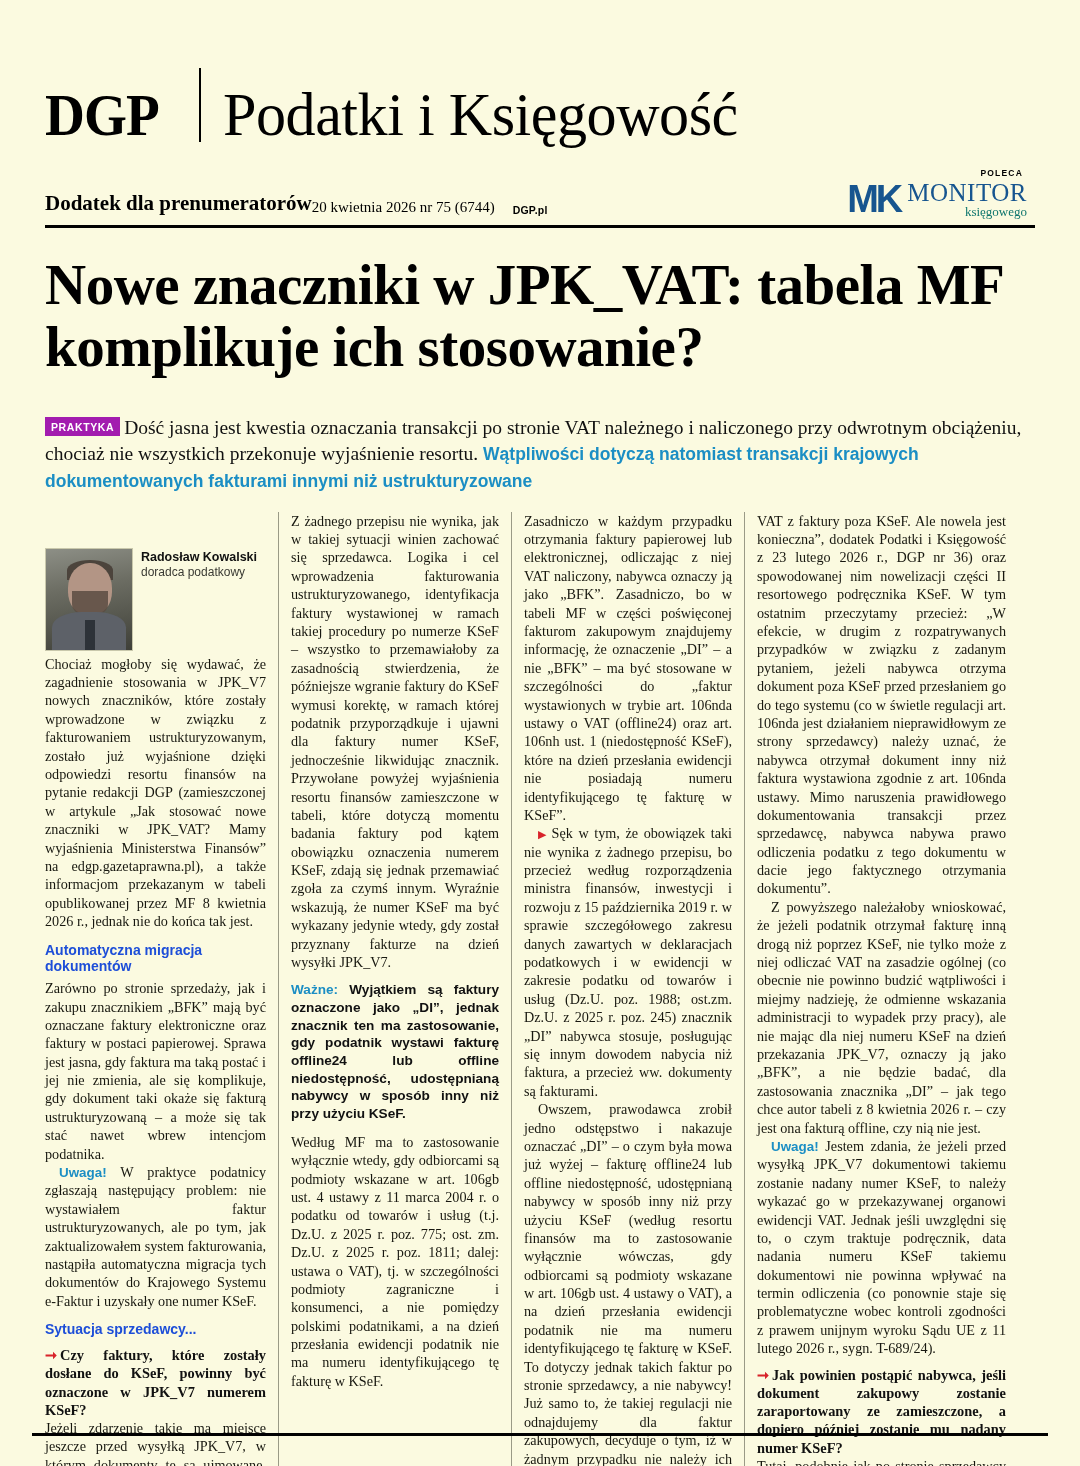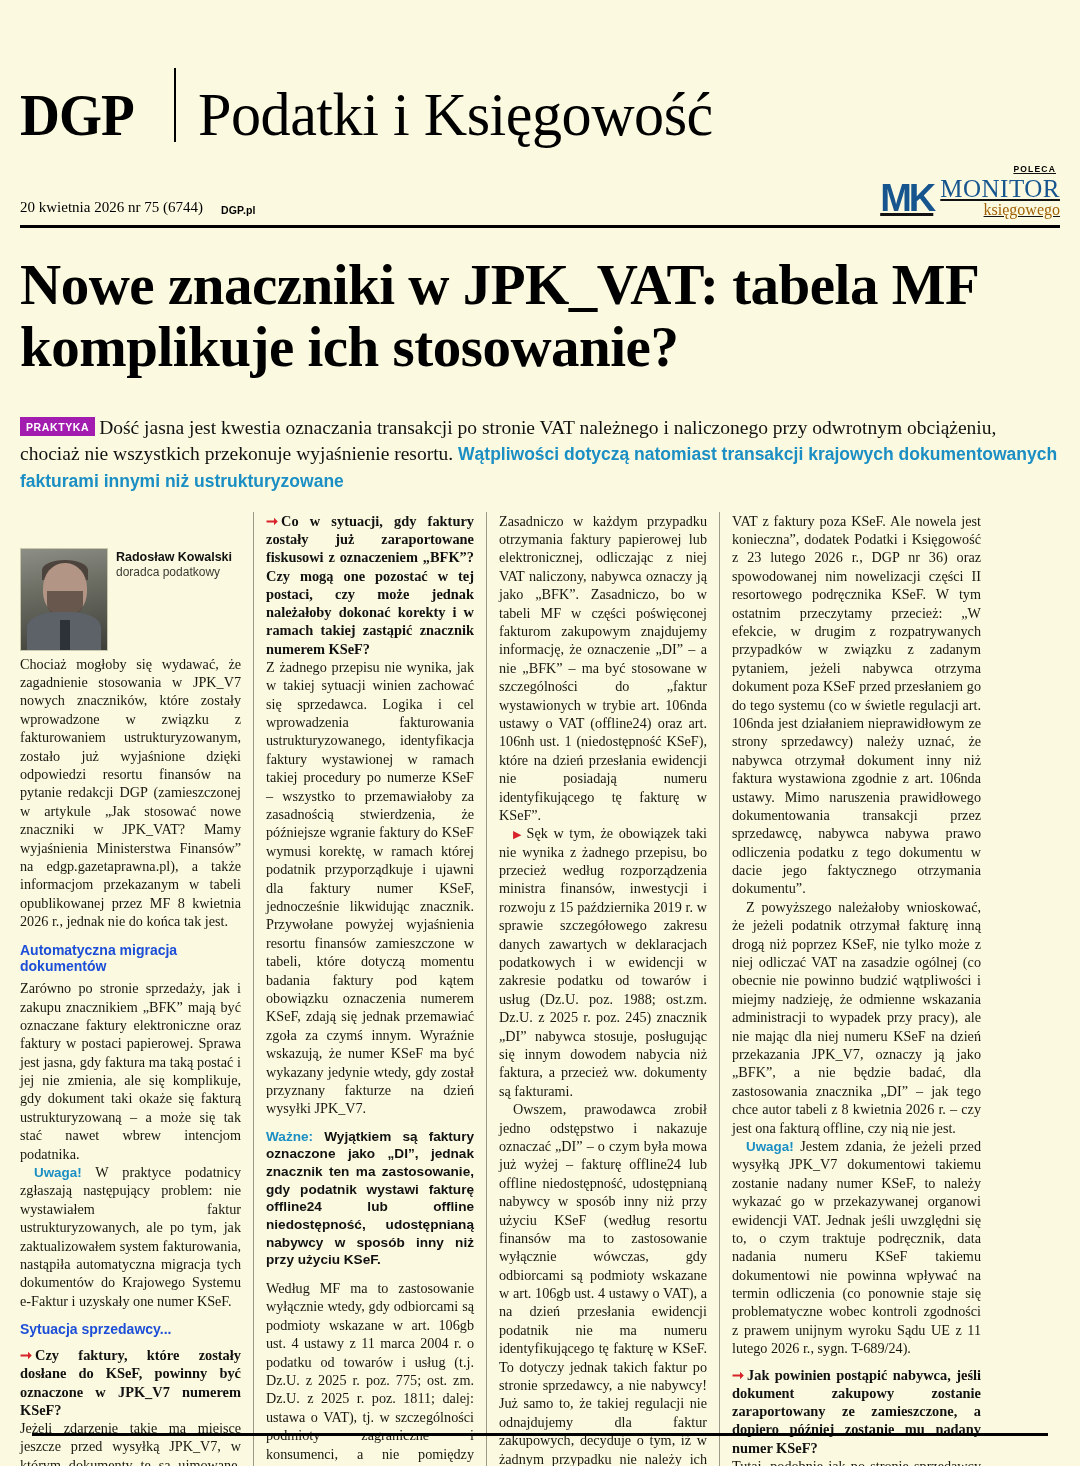--- a/index.html
+++ b/index.html
@@ -13,21 +13,21 @@
     background: #fbfae0;
     font-family: "Liberation Serif", serif;
     color: #111;
     overflow: hidden;
   }
   .page {
     position: relative;
     width: 1080px;
     height: 1466px;
     box-sizing: border-box;
-    padding: 0 20px;
+    padding: 0 45px;
     background: #fbfae0;
   }
 
   
   .masthead {
     display: flex;
     align-items: flex-end;
     padding-top: 52px;
     height: 92px;
   }
@@ -80,24 +80,23 @@
   .sub-site {
     font-family: "Liberation Sans", sans-serif;
     font-weight: bold;
     font-size: 10.5px;
     margin-left: 18px;
     letter-spacing: 0.2px;
     color: #000;
   }
   .monitor-wrap {
     position: absolute;
-    right: 0;
+    right: 8px;
     bottom: 6px;
     text-align: right;
-    text-decoration: underline;
   }
   .poleca {
     font-family: "Liberation Sans", sans-serif;
     font-weight: bold;
     font-size: 8.5px;
     letter-spacing: 1.2px;
     color: #000;
     margin-bottom: 2px;
     text-align: right;
     padding-right: 4px;
@@ -120,22 +119,22 @@
   }
   .monitor-main {
     font-family: "Liberation Serif", serif;
     font-size: 25px;
     color: #17558f;
     letter-spacing: 0.5px;
     line-height: 1;
   }
   .monitor-sub {
     font-family: "Liberation Serif", serif;
-    font-size: 16px;
-    color: #a16207;
+    font-size: 13px;
+    color: #0f766e;
     line-height: 1.1;
   }
 
   
   .headline {
     font-family: "Liberation Serif", serif;
     font-size: 57px;
     line-height: 1.08;
     margin-top: 26px;
     color: #000;
@@ -330,20 +329,21 @@
 
 <div class="page">
 
   <div class="masthead">
     <div class="dgp-logo">DGP</div>
     <div class="mast-divider"></div>
     <div class="mast-title">Podatki i Księgowość</div>
   </div>
 
   <div class="subhead-row">
+    <div class="sub-left">Dodatek dla prenumeratorów</div>
     <div class="sub-date">20 kwietnia 2026 nr 75 (6744)</div>
     <div class="sub-site">DGP.pl</div>
 
     <div class="monitor-wrap">
       <div class="poleca">POLECA</div>
       <div class="monitor-logo">
         <div class="mk-mark">MK</div>
         <div class="monitor-text">
           <div class="monitor-main">MONITOR</div>
           <div class="monitor-sub">księgowego</div>
@@ -380,21 +380,20 @@
       <p class="body noindent">Zarówno po stronie sprzedaży, jak i zakupu znacznikiem „BFK” mają być oznaczane faktury elektroniczne oraz faktury w postaci papierowej. Sprawa jest jasna, gdy faktura ma taką postać i jej nie zmienia, ale się komplikuje, gdy dokument taki okaże się fakturą ustrukturyzowaną – a może się tak stać nawet wbrew intencjom podatnika.</p>
       <p class="body noindent"><span class="uwaga">Uwaga!</span> <span>W praktyce podatnicy zgłaszają następujący problem: nie wystawiałem faktur ustrukturyzowanych, ale po tym, jak zaktualizowałem system fakturowania, nastąpiła automatyczna migracja tych dokumentów do Krajowego Systemu e-Faktur i uzyskały one numer KSeF.</span></p>
 
       <h3 class="sub">Sytuacja sprzedawcy...</h3>
       <p class="q"><span class="arrow">➞</span><span>Czy faktury, które zostały dosłane do KSeF, powinny być oznaczone w JPK_V7 numerem KSeF?</span></p>
       <p class="body noindent">Jeżeli zdarzenie takie ma miejsce jeszcze przed wysyłką JPK_V7, w którym dokumenty te są ujmowane, odpowiedź jest jasna i raczej nie powinna budzić wątpliwości. Zatem nawet jeżeli wystawca nie był świadomy tego, że wystawia faktury ustrukturyzowane, to skoro na dzień wysyłki ewidencji dokumentowi został już nadany numer KSeF, należy zaprezentować go w JPK_V7.</p>
 
     </div>
 
     <div class="col">
-      <p class="q" style="margin-top:0"><span class="arrow">➞</span><span>Co w sytuacji, gdy faktury zostały już zaraportowane fiskusowi z oznaczeniem „BFK”? Czy mogą one pozostać w tej postaci, czy może jednak należałoby dokonać korekty i w ramach takiej zastąpić znacznik numerem KSeF?</span></p>
       <p class="body noindent">Z żadnego przepisu nie wynika, jak w takiej sytuacji winien zachować się sprzedawca. Logika i cel wprowadzenia fakturowania ustrukturyzowanego, identyfikacja faktury wystawionej w ramach takiej procedury po numerze KSeF – wszystko to przemawiałoby za zasadnością stwierdzenia, że późniejsze wgranie faktury do KSeF wymusi korektę, w ramach której podatnik przyporządkuje i ujawni dla faktury numer KSeF, jednocześnie likwidując znacznik. Przywołane powyżej wyjaśnienia resortu finansów zamieszczone w tabeli, które dotyczą momentu badania faktury pod kątem obowiązku oznaczenia numerem KSeF, zdają się jednak przemawiać zgoła za czymś innym. Wyraźnie wskazują, że numer KSeF ma być wykazany jedynie wtedy, gdy został przyznany fakturze na dzień wysyłki JPK_V7.</p>
 
       <p class="wazne-para"><span class="wazne-lead">Ważne:</span> <span>Wyjątkiem są faktury oznaczone jako „DI”, jednak znacznik ten ma zastosowanie, gdy podatnik wystawi fakturę offline24 lub offline niedostępność, udostępnianą nabywcy w sposób inny niż przy użyciu KSeF.</span></p>
 
       <p class="body noindent">Według MF ma to zastosowanie wyłącznie wtedy, gdy odbiorcami są podmioty wskazane w art. 106gb ust. 4 ustawy z 11 marca 2004 r. o podatku od towarów i usług (t.j. Dz.U. z 2025 r. poz. 775; ost. zm. Dz.U. z 2025 r. poz. 1811; dalej: ustawa o VAT), tj. w szczególności podmioty zagraniczne i konsumenci, a nie pomiędzy polskimi podatnikami, a na dzień przesłania ewidencji podatnik nie ma numeru identyfikującego tę fakturę w KSeF.</p>
 
     </div>
 
     <div class="col">
       <p class="body noindent">Zasadniczo w każdym przypadku otrzymania faktury papierowej lub elektronicznej, odliczając z niej VAT naliczony, nabywca oznaczy ją jako „BFK”. Zasadniczo, bo w tabeli MF w części poświęconej fakturom zakupowym znajdujemy informację, że oznaczenie „DI” – a nie „BFK” – ma być stosowane w szczególności do „faktur wystawionych w trybie art. 106nda ustawy o VAT (offline24) oraz art. 106nh ust. 1 (niedostępność KSeF), które na dzień przesłania ewidencji nie posiadają numeru identyfikującego tę fakturę w KSeF”.</p>

